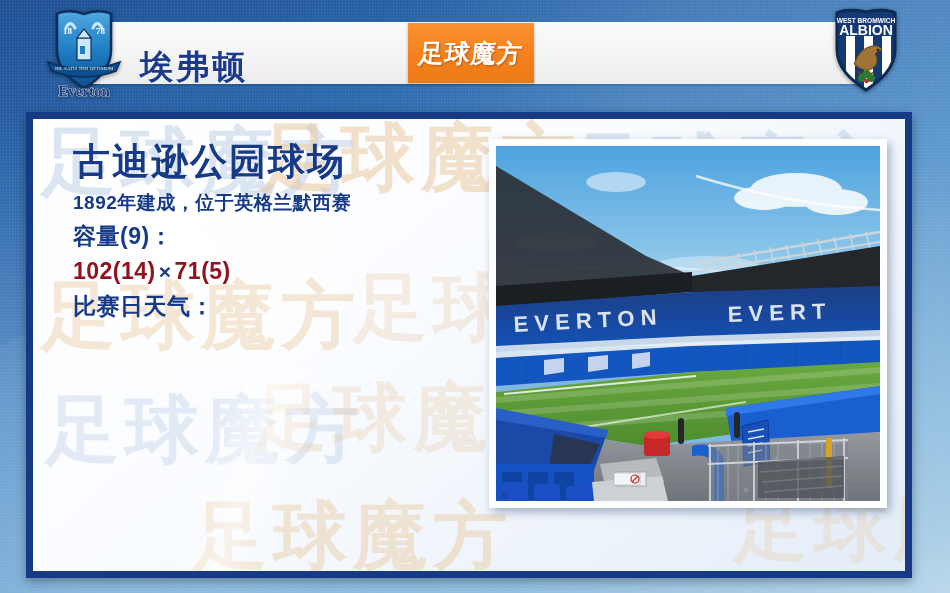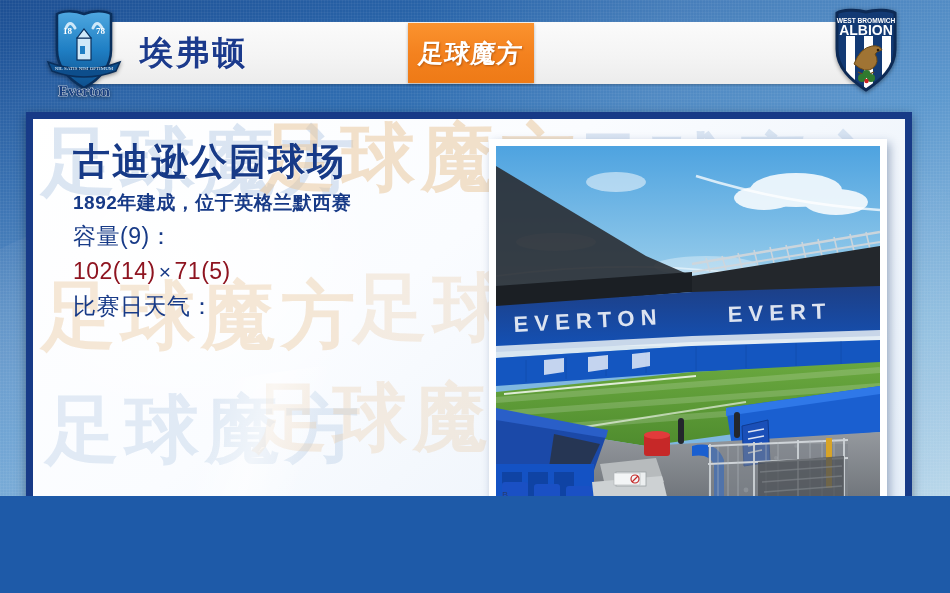--- a/index.html
+++ b/index.html
@@ -1,21 +1,21 @@
 <!DOCTYPE html>
 <html><head>
 <meta charset="utf-8">
 <style>
   html,body{margin:0;padding:0;}
   body{
     width:950px;height:593px;overflow:hidden;
     font-family:"Liberation Sans","DejaVu Sans",sans-serif;
     background:#1e5aa8;
   }
-  .stage{position:relative;width:950px;height:496px;overflow:hidden;}
+  .stage{position:relative;width:950px;height:593px;overflow:hidden;}
 
   
   .bg{
     position:absolute;inset:0;
     background:
       radial-gradient(circle at 10% 88%, rgba(255,255,255,.13) 0 16%, rgba(255,255,255,0) 42%),
       radial-gradient(circle at 86% 18%, rgba(255,255,255,.10) 0 18%, rgba(255,255,255,0) 45%),
       linear-gradient(160deg,#1d4f93 0%,#2a66ab 22%,#4a8cc8 52%,#86b8dd 78%,#b9d7ea 100%);
   }
   .bg-dots{
@@ -42,21 +42,21 @@
   .header-bar{
     position:absolute;left:83px;top:22px;width:784px;height:62px;
     background:linear-gradient(180deg,#fbfbfb 0%,#f4f4f4 55%,#ececec 100%);
     box-shadow:0 1px 2px rgba(0,0,0,.25);
   }
   .team-name{
     position:absolute;top:22px;height:62px;line-height:62px;
     color:#1b3a8c;font-size:33px;font-weight:bold;letter-spacing:3px;
     text-shadow:0 1px 0 rgba(255,255,255,.6);
   }
-  .team-home{left:140px;}
+  .team-home{left:140px;margin-top:14px;}
   .team-away{right:140px;}
   .brand-chip{
     position:absolute;left:408px;top:23px;width:126px;height:60px;
     background:linear-gradient(180deg,#fb932e 0%,#f4821f 50%,#ee7a16 100%);
     display:flex;align-items:center;justify-content:center;
     box-shadow:0 1px 3px rgba(0,0,0,.28);
   }
   .brand-chip span{
     color:#fff;font-size:25px;font-weight:bold;letter-spacing:1px;
     text-shadow:1px 1px 2px rgba(140,60,0,.55);
@@ -109,21 +109,21 @@
   .venue-title{
     font-size:37px;font-weight:bold;color:#173a87;letter-spacing:2px;
     margin:0 0 8px 0;line-height:1.12;
     text-shadow:0 1px 0 rgba(255,255,255,.85);
   }
   .desc{
     font-size:19px;font-weight:bold;color:#173a87;line-height:1.42;
     margin:0 0 2px 0;letter-spacing:.5px;
   }
   .row{
-    font-size:23px;font-weight:normal;color:#173a87;line-height:1.52;
+    font-size:23px;font-weight:bold;color:#173a87;line-height:1.52;
     letter-spacing:.5px;white-space:nowrap;
     display:flex;align-items:center;text-align:right;
   }
   .val{color:#8e1420;}
   .times{color:#173a87;padding:0 3px;font-size:21px;}
 
   .wx-icon{
     display:inline-block;width:30px;height:30px;margin:0 2px 0 3px;
     border-radius:7px;vertical-align:-7px;position:relative;flex:0 0 auto;
     background:linear-gradient(180deg,#bfe2f5 0%,#8cc7ea 55%,#6fb6e2 100%);

